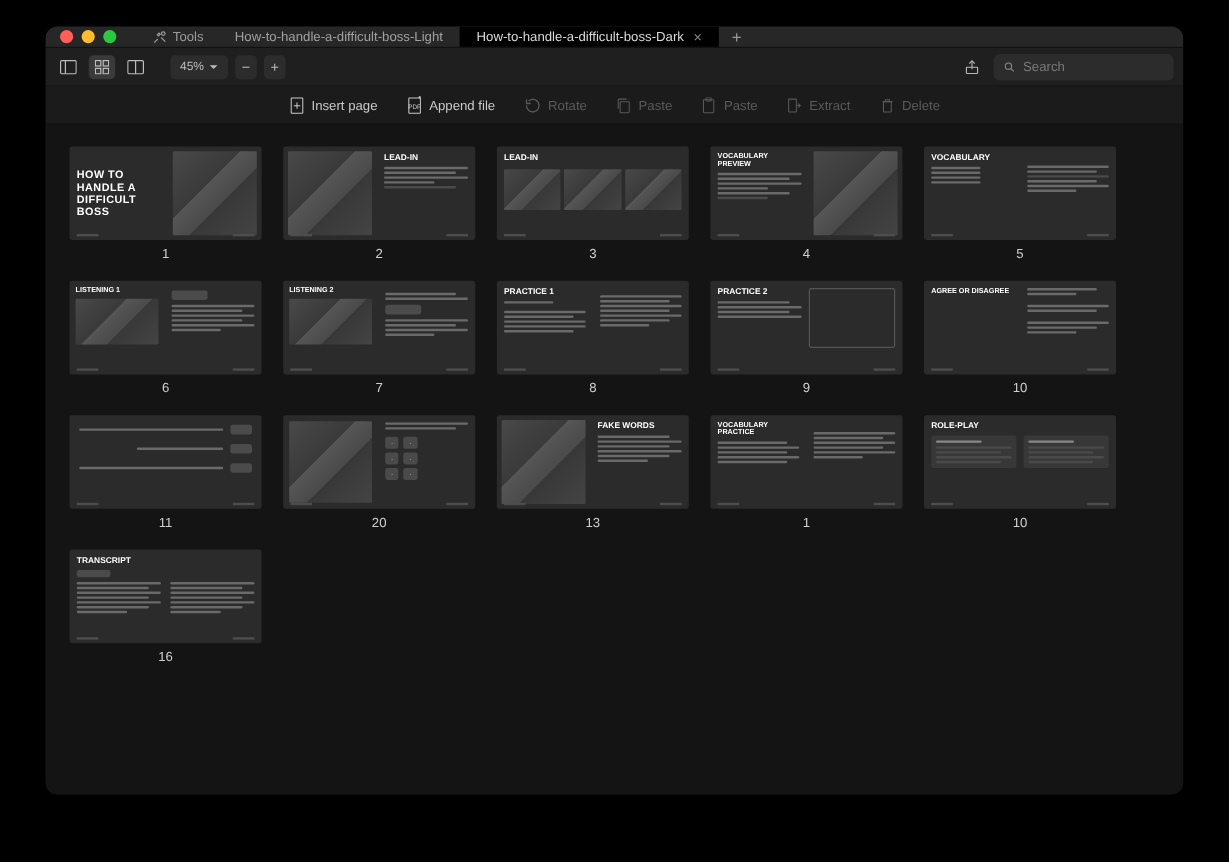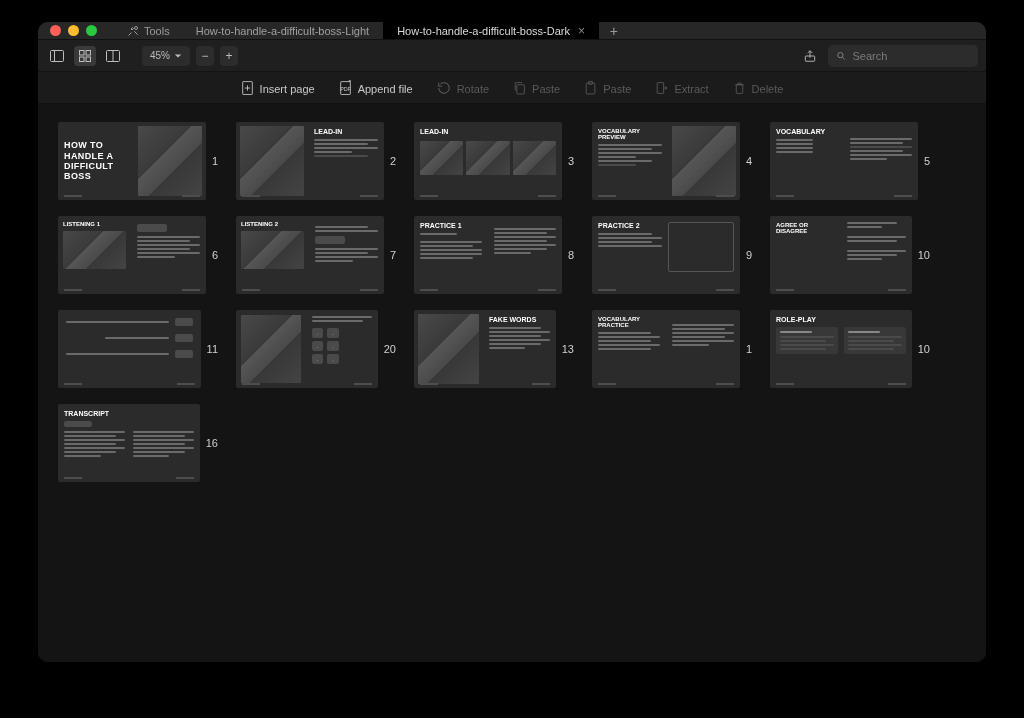--- a/index.html
+++ b/index.html
@@ -102,21 +102,21 @@
     flex: 1; overflow: auto;
     background: #141414;
     padding: 18px 20px 40px 20px;
   }
   .grid {
     display: grid;
     grid-template-columns: repeat(5, 160px);
     column-gap: 18px;
     row-gap: 16px;
   }
-  .cell { display: flex; flex-direction: row; align-items: center; gap: 6px; }
+  .cell { display: flex; flex-direction: column; align-items: center; gap: 6px; }
   .thumb {
     width: 160px; height: 78px;
     background: #2b2b2b;
     border-radius: 2px;
     position: relative;
     overflow: hidden;
     color: #e6e6e6;
     font-size: 6px;
   }
   .pagenum { color: #d0d0d0; font-size: 11px; }

